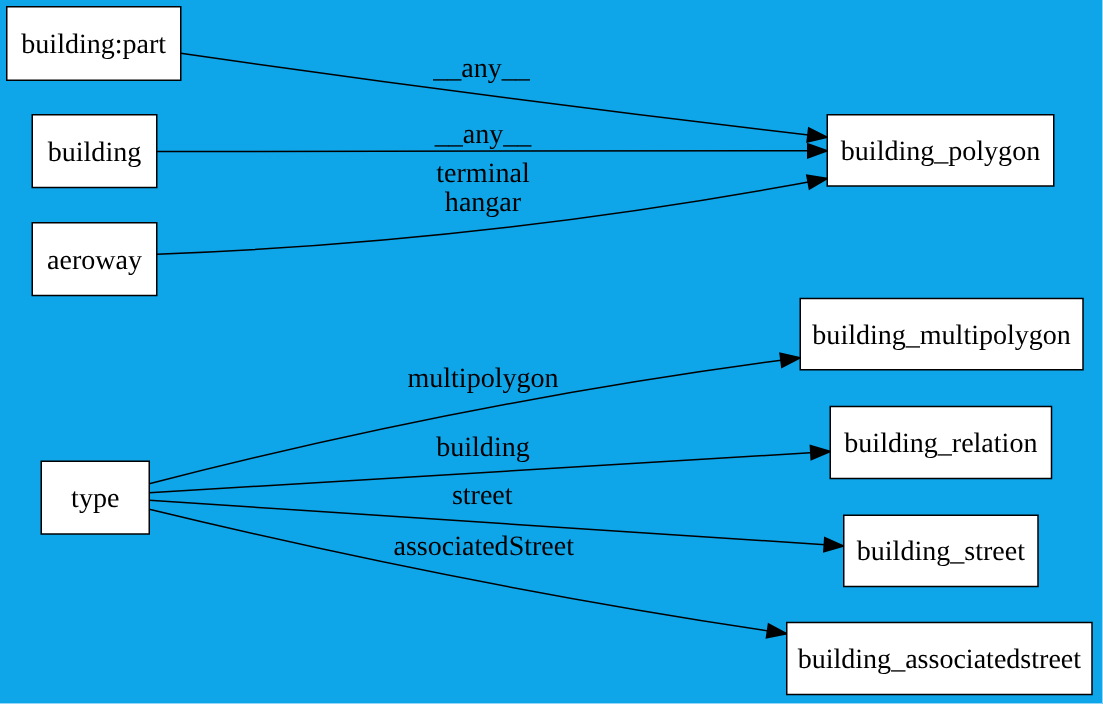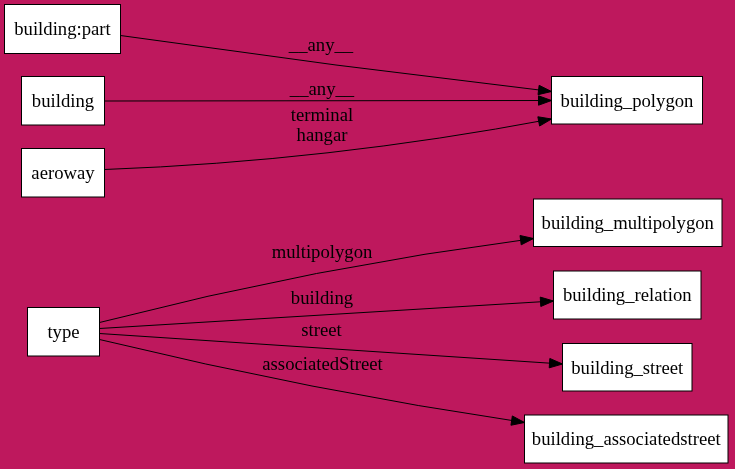--- a/index.html
+++ b/index.html
@@ -4,21 +4,21 @@
 <style>
   html, body {
     margin: 0;
     padding: 0;
     background: #ffffff;
   }
   .graph-canvas {
     position: relative;
     width: 735px;
     height: 469px;
-    background: #be185d;
+    background: #0ea5e9;
     overflow: hidden;
   }
   svg {
     display: block;
   }
   text {
     font-family: "Liberation Serif", "DejaVu Serif", serif;
     fill: #000000;
     text-anchor: middle;
   }

